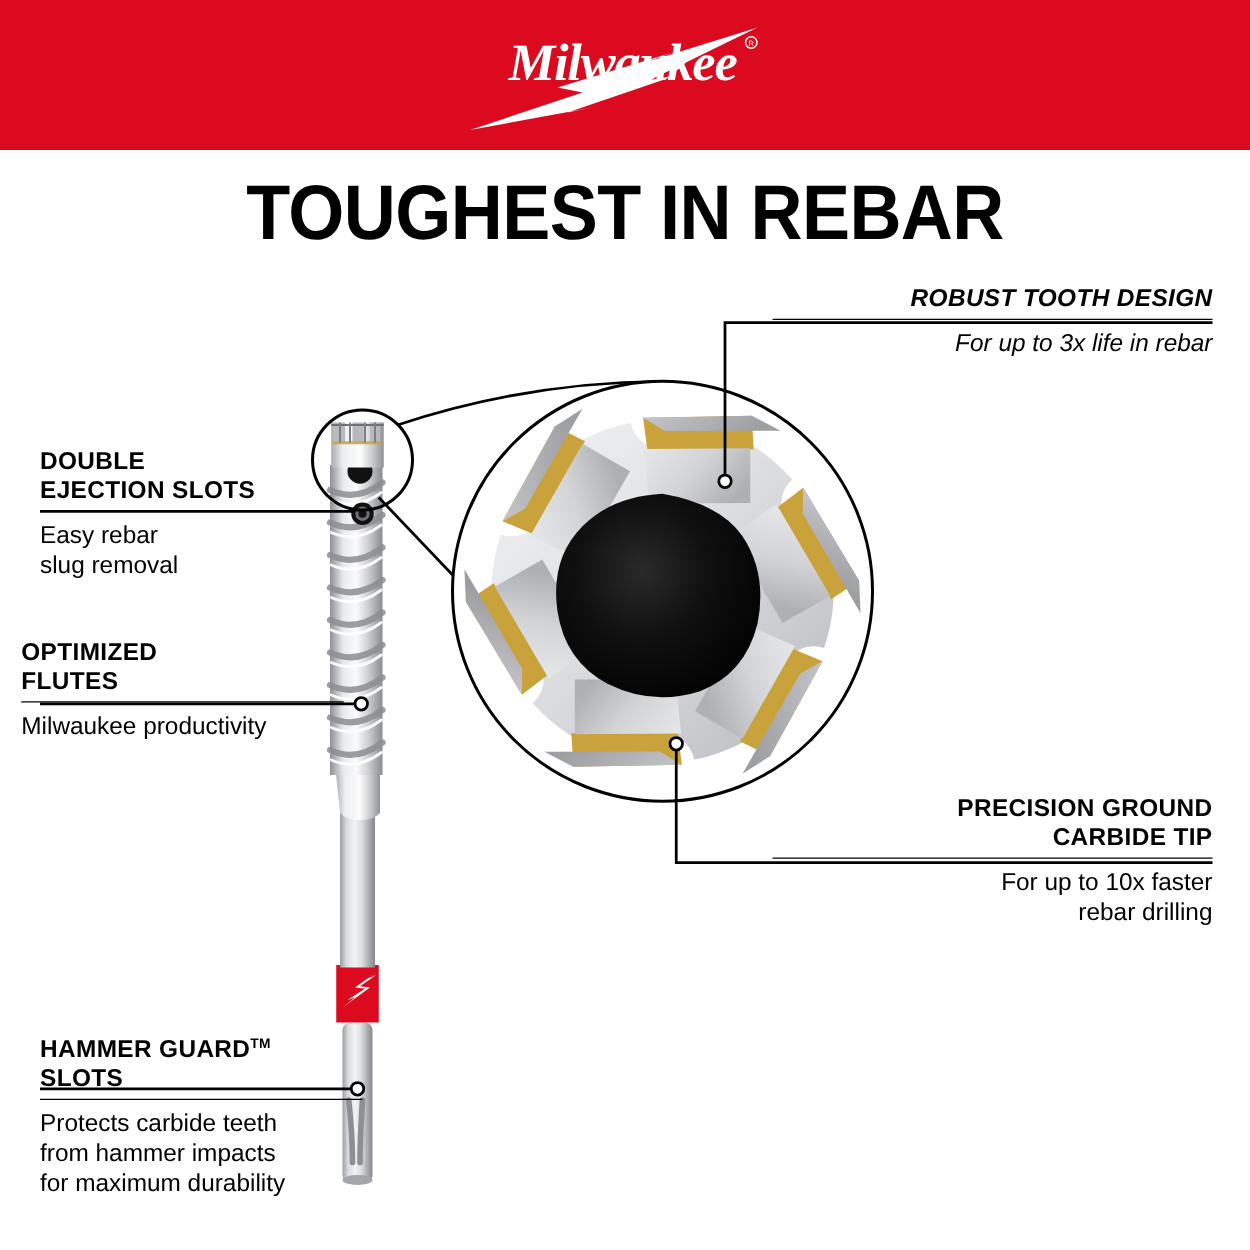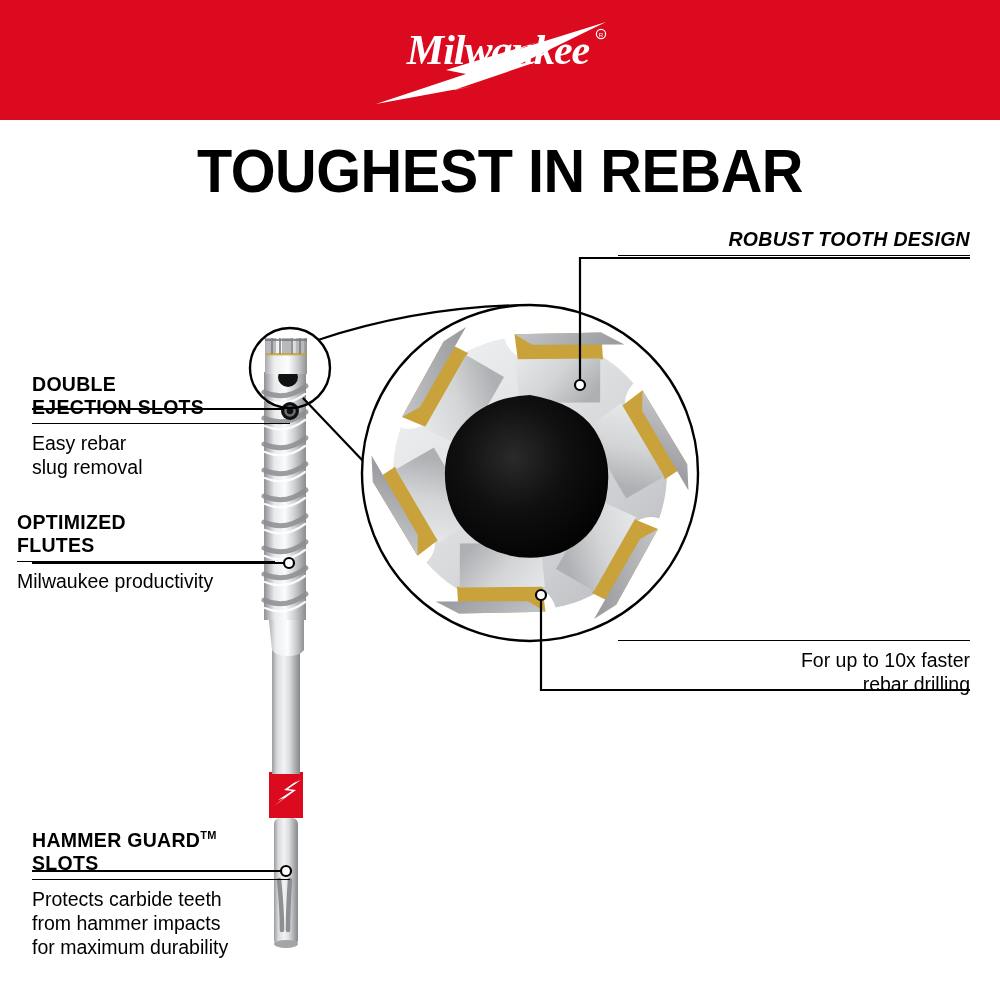--- a/index.html
+++ b/index.html
@@ -68,21 +68,21 @@
   .callout .c-body {
     font-size: 19.5px;
     line-height: 24px;
     white-space: pre-line;
   }
   .callout.right { text-align: right; }
   .callout.left  { text-align: left; }
 
   .co-tooth  { left: 618px; top: 228px; width: 352px; font-style: italic; }
   .co-tip    { left: 618px; top: 636px; width: 352px; }
-  .co-slots  { left: 32px;  top: 373px; width: 258px; }
+  .co-slots  { left: 32px;  top: 358px; width: 258px; }
   .co-flutes { left: 17px;  top: 511px; width: 258px; }
   .co-shank  { left: 32px;  top: 824px; width: 258px; }
 
   .tm { font-size: 11px; vertical-align: super; text-align: center; }
 
   
   .art-layer {
     position: absolute;
     left: 0; top: 0;
     width: 1000px; height: 1000px;
@@ -307,23 +307,26 @@
   </g>
   <g>
     <path d="M32 871 L281 871" fill="none" stroke="#000" stroke-width="2.2"></path>
     <circle cx="286" cy="871" r="5" fill="#ffffff" stroke="#000" stroke-width="2.2"></circle>
   </g>
 </svg>
 
 <div class="callout right co-tooth">
   <div class="c-head">ROBUST TOOTH DESIGN</div>
   <div class="c-rule"></div>
+  <div class="c-body">For up to 3x life in rebar</div>
 </div>
 
 <div class="callout right co-tip">
+  <div class="c-head">PRECISION GROUND
+CARBIDE TIP</div>
   <div class="c-rule"></div>
   <div class="c-body">For up to 10x faster
 rebar drilling</div>
 </div>
 
 <div class="callout left co-slots">
   <div class="c-head">DOUBLE
 EJECTION SLOTS</div>
   <div class="c-rule"></div>
   <div class="c-body">Easy rebar

